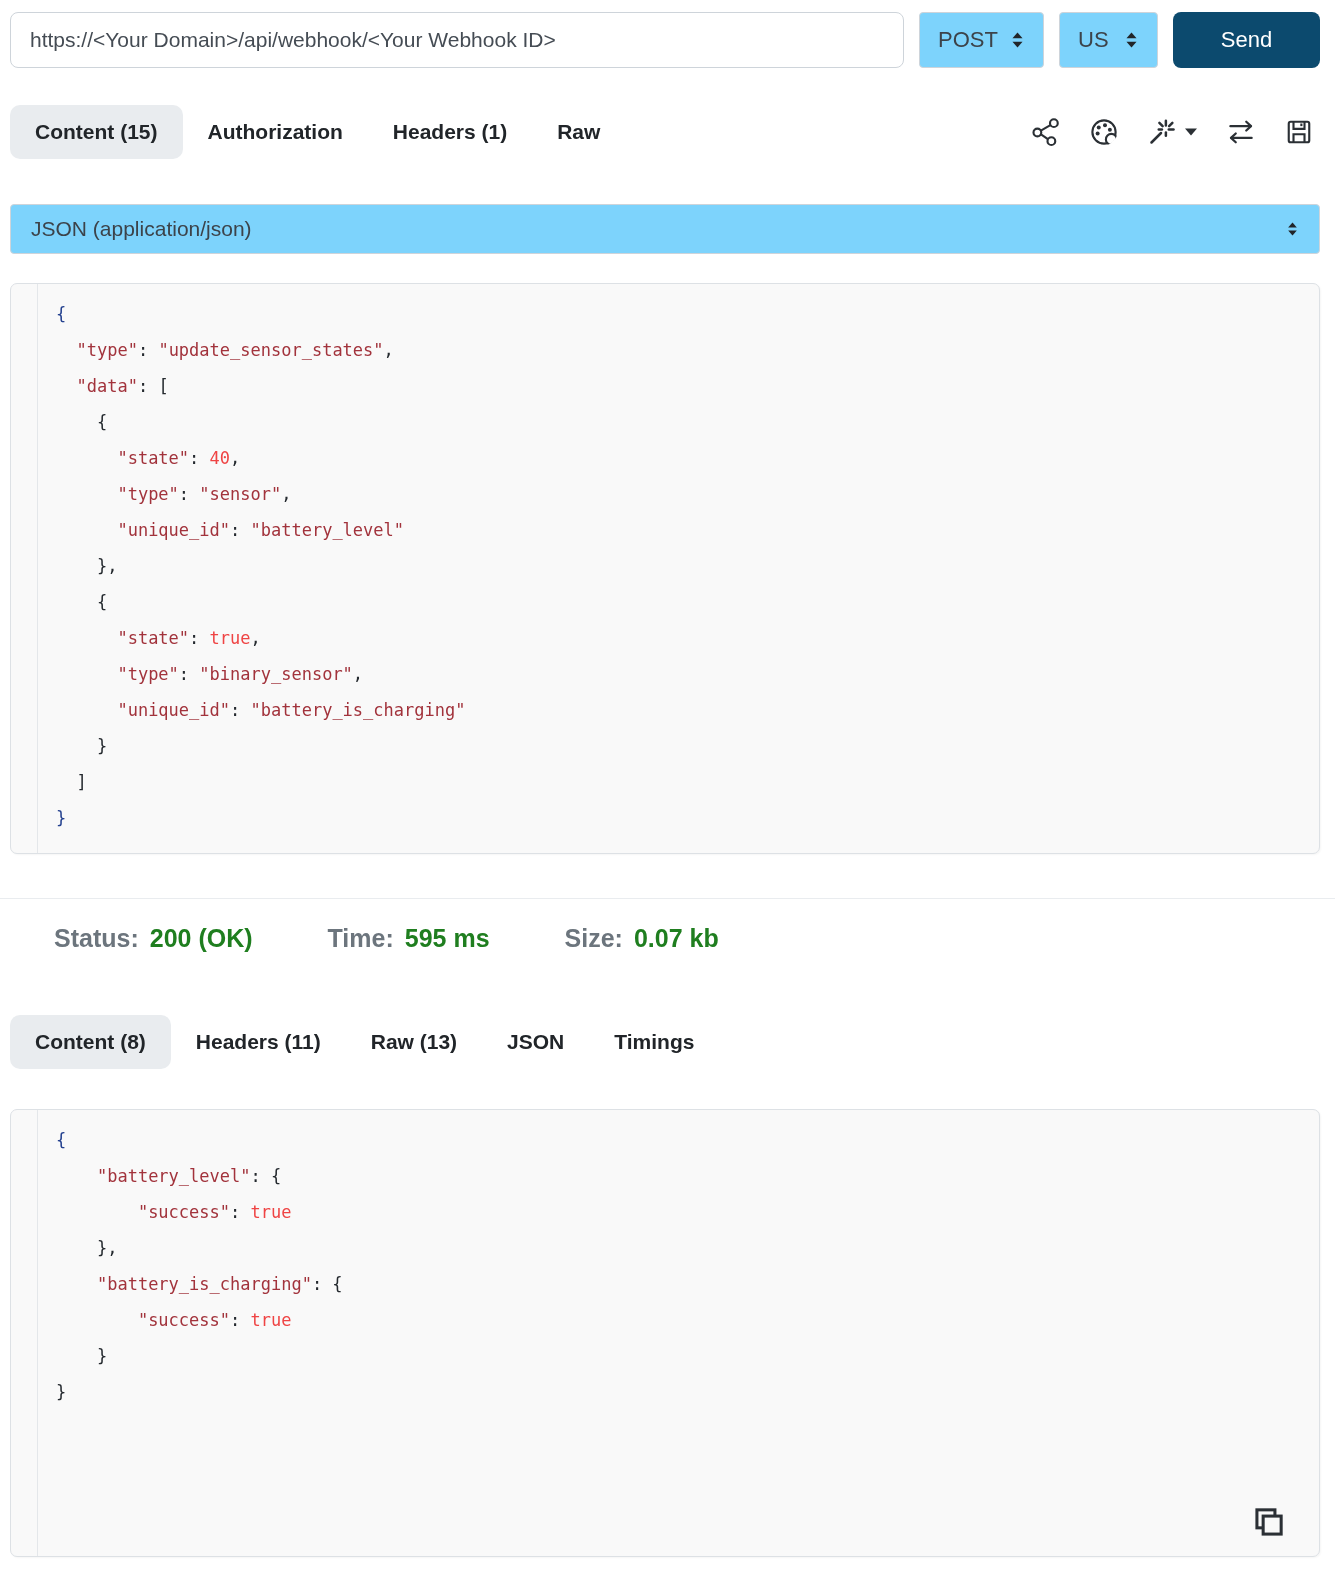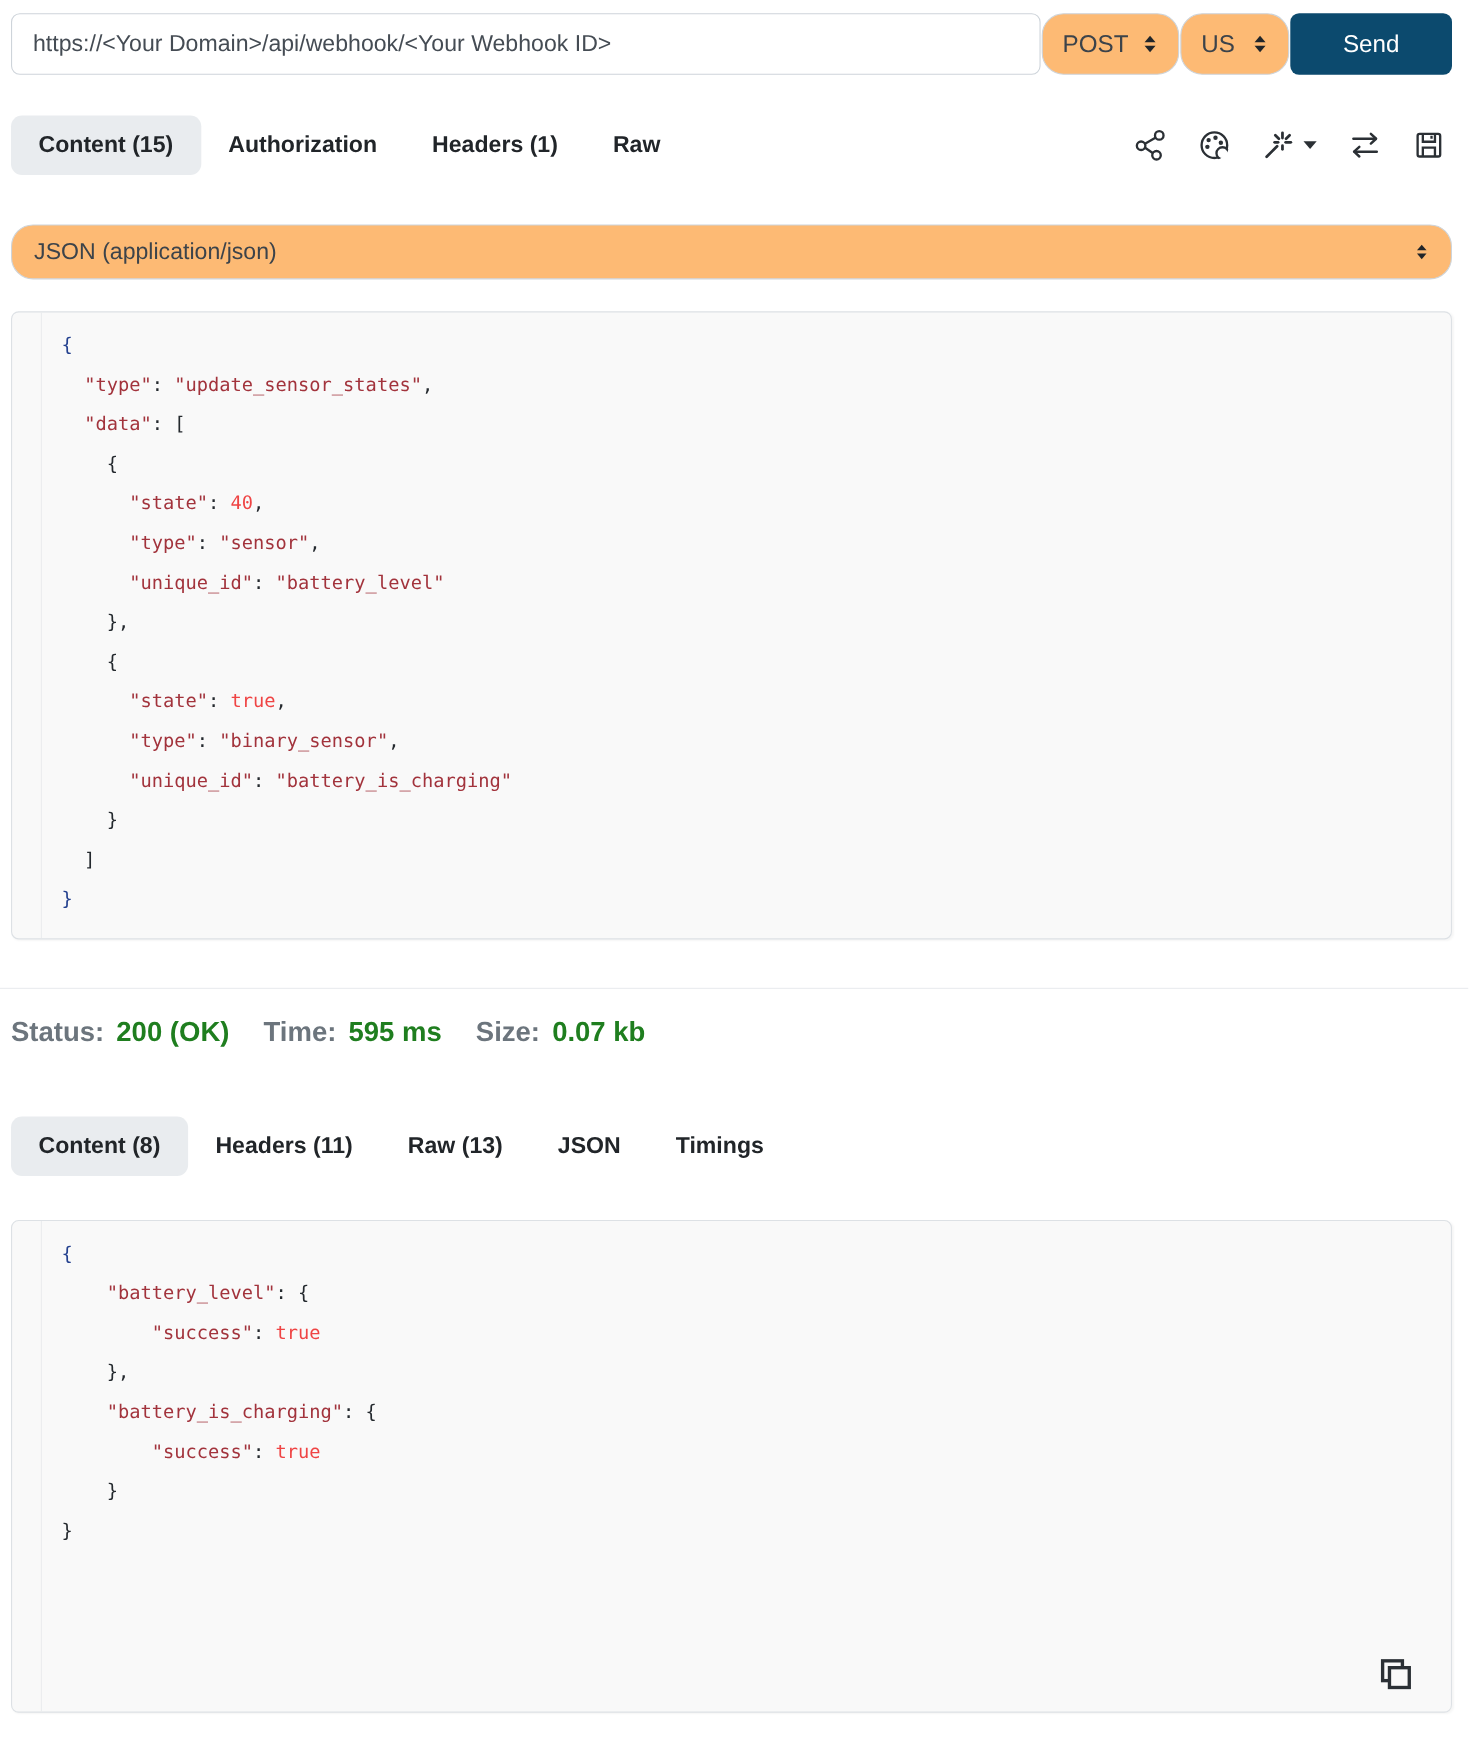--- a/index.html
+++ b/index.html
@@ -4,29 +4,29 @@
 <style>
   * { box-sizing: border-box; }
   html, body { margin: 0; padding: 0; background: #fff; }
   body {
     width: 1335px; height: 1579px; overflow: hidden;
     font-family: "Liberation Sans", sans-serif; color: #212529;
   }
   .app > * { margin-left: 10px; margin-right: 15px; }
 
   
-  .url-row { display: flex; gap: 1px; margin-top: 12px; }
+  .url-row { display: flex; gap: 15px; margin-top: 12px; }
   .url-input {
     flex: 1; height: 56px; border: 1px solid #ced4da; border-radius: 8px;
     padding: 0 19px; font-size: 21px; color: #454c54;
     font-family: "Liberation Sans", sans-serif; outline: none; background: #fff;
   }
   .select-box {
     display: flex; align-items: center; justify-content: space-between;
-    border: 1px solid #ced4da; border-radius: 20px; background: #fdba74;
+    border: 1px solid #ced4da; border-radius: 4px; background: #7dd3fc;
     height: 56px; padding: 0 18px; font-size: 22px; color: #3c434a; cursor: pointer;
   }
   .select-box.method { width: 125px; }
   .select-box.region { width: 99px; }
   .send-btn {
     width: 147px; height: 56px; background: #0c4a6e; color: #fff;
     border: none; border-radius: 8px; font-size: 22px; cursor: pointer;
     font-family: "Liberation Sans", sans-serif;
   }
   .dual-caret { flex: none; color: #212529; }
@@ -66,21 +66,21 @@
   }
   .tk-p { color: #24292e; }
   .tk-k { color: #a2333c; }
   .tk-s { color: #a2333c; }
   .tk-n { color: #ef4444; }
   .tk-b { color: #24418f; }
 
   
   .divider { border: none; border-top: 1px solid #e9ecef; margin: 44px 0 0 0; }
   .status-row { display: flex; align-items: baseline; margin-top: 25px; font-size: 25px; font-weight: 600; }
-  .stat-pair { display: flex; align-items: baseline; gap: 11px; margin-right: 31px; }
+  .stat-pair { display: flex; align-items: baseline; gap: 11px; margin-right: 31px; margin-left: 44px; }
   .stat-label { color: #6c757d; }
   .stat-value { color: #1f7e1f; }
 
   
   .copy-btn {
     position: absolute; right: 33px; bottom: 12px; background: none; border: none;
     padding: 0; color: #2b3035; cursor: pointer;
   }
 </style>
 </head>

